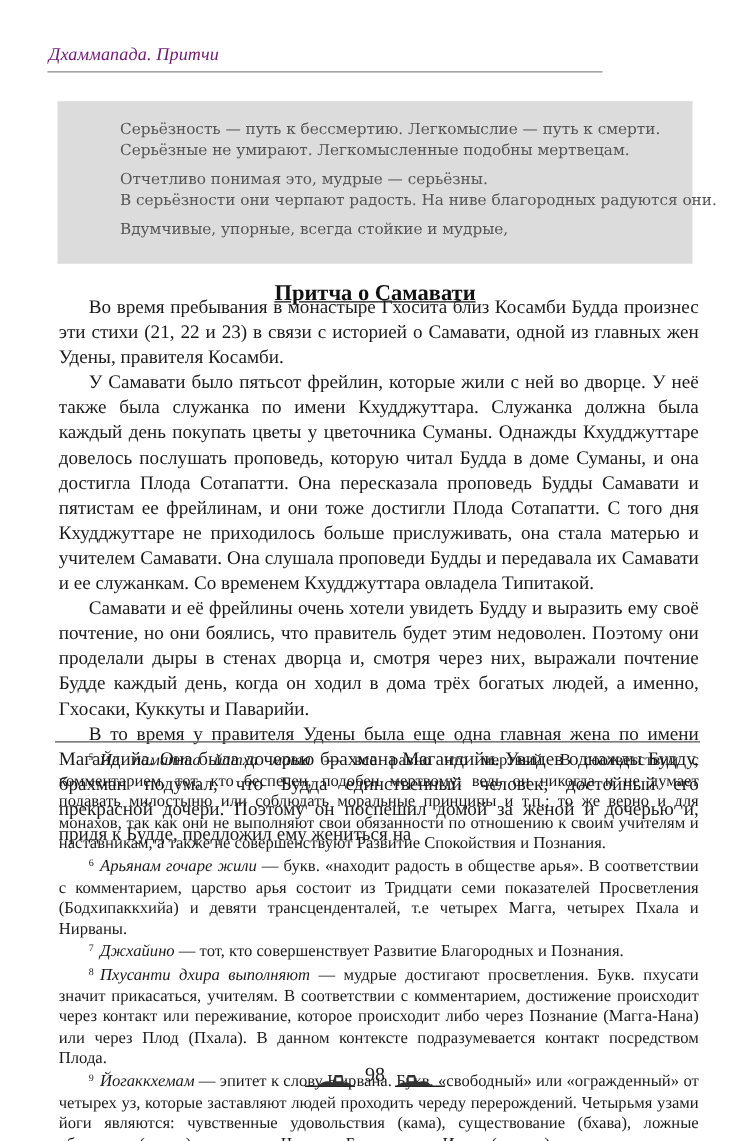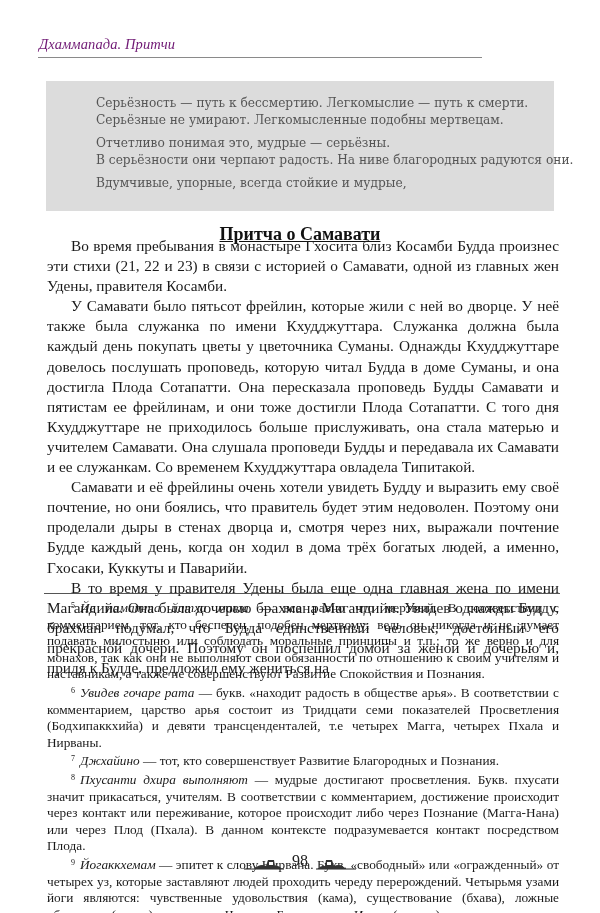--- a/index.html
+++ b/index.html
@@ -46,21 +46,21 @@
   <p>Во время пребывания в монастыре Гхосита близ Косамби Будда произнес эти стихи (21, 22 и 23) в связи с историей о Самавати, одной из главных жен Удены, правителя Косамби.</p>
   <p>У Самавати было пятьсот фрейлин, которые жили с ней во дворце. У неё также была служанка по имени Кхудджуттара. Служанка должна была каждый день покупать цветы у цветочника Суманы. Однажды Кхудджуттаре довелось послушать проповедь, которую читал Будда в доме Суманы, и она достигла Плода Сотапатти. Она пересказала проповедь Будды Самавати и пятистам ее фрейлинам, и они тоже достигли Плода Сотапатти. С того дня Кхудджуттаре не приходилось больше прислуживать, она стала матерью и учителем Самавати. Она слушала проповеди Будды и передавала их Самавати и ее служанкам. Со временем Кхудджуттара овладела Типитакой.</p>
   <p>Самавати и её фрейлины очень хотели увидеть Будду и выразить ему своё почтение, но они боялись, что правитель будет этим недоволен. Поэтому они проделали дыры в стенах дворца и, смотря через них, выражали почтение Будде каждый день, когда он ходил в дома трёх богатых людей, а именно, Гхосаки, Куккуты и Паварийи.</p>
   <p>В то время у правителя Удены была еще одна главная жена по имени Магандийа. Она была дочерью брахмана Магандийи. Увидев однажды Будду, брахман подумал, что Будда единственный человек, достойный его прекрасной дочери. Поэтому он поспешил домой за женой и дочерью и, придя к Будде, предложил ему жениться на</p>
 </div>
 
 <div class="fn-rule"></div>
 
 <div class="footnotes">
   <p><sup>5</sup><em>Йе паматта йатха мата</em><span> — все равно что мертвый. В соответствии с комментарием, тот, кто беспечен, подобен мертвому; ведь он никогда и не думает подавать милостыню или соблюдать моральные принципы и т.п.; то же верно и для монахов, так как они не выполняют свои обязанности по отношению к своим учителям и наставникам, а также не совершенствуют Развитие Спокойствия и Познания.</span></p>
-  <p><sup>6</sup><em>Увидев гочаре рата</em><span> — букв. «находит радость в обществе арья». В соответствии с комментарием, царство арья состоит из Тридцати семи показателей Просветления (Бодхипаккхийа) и девяти трансценденталей, т.е четырех Магга, четырех Пхала и Нирваны.</span></p>
+  <p><sup>6</sup><em>Арьянам гочаре жили</em><span> — букв. «находит радость в обществе арья». В соответствии с комментарием, царство арья состоит из Тридцати семи показателей Просветления (Бодхипаккхийа) и девяти трансценденталей, т.е четырех Магга, четырех Пхала и Нирваны.</span></p>
   <p><sup>7</sup><em>Джхайино</em><span> — тот, кто совершенствует Развитие Благородных и Познания.</span></p>
   <p><sup>8</sup><em>Пхусанти дхира выполняют</em><span> — мудрые достигают просветления. Букв. пхусати значит прикасаться, учителям. В соответствии с комментарием, достижение происходит через контакт или переживание, которое происходит либо через Познание (Магга-Нана) или через Плод (Пхала). В данном контексте подразумевается контакт посредством Плода.</span></p>
   <p><sup>9</sup><em>Йогаккхемам</em><span> — эпитет к слову Нирвана. Букв. «свободный» или «огражденный» от четырех уз, которые заставляют людей проходить череду перерождений. Четырьмя узами йоги являются: чувственные удовольствия (кама), существование (бхава), ложные убеждения (дитти), и незнание Четырех Благородных Истин (авидья).</span></p>
 </div>
 
 <div class="page-num">
   <span class="orn">
     <svg width="40" height="14" viewBox="0 0 40 14">
         <path d="M0 13 H40" stroke="#222" stroke-width="1.2"></path>
         <path d="M10 13 Q16 7 22 10 L24 4 H30 L31 10 Q35 9 38 13 Z" fill="#333"></path>

